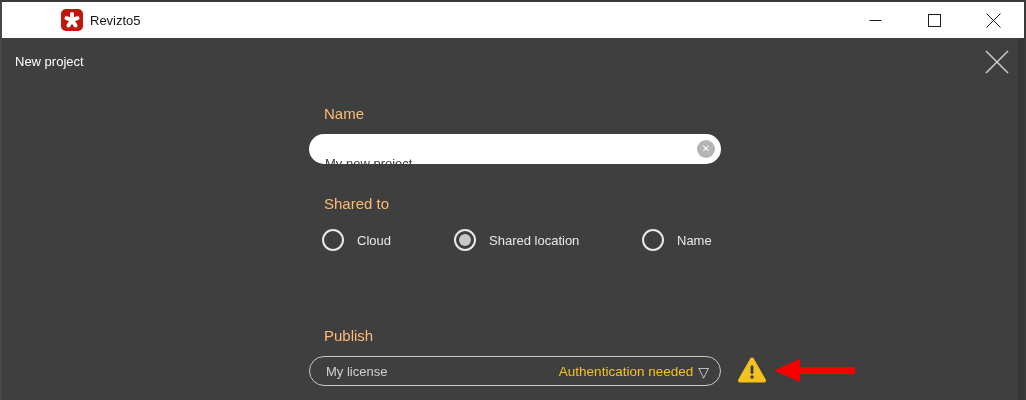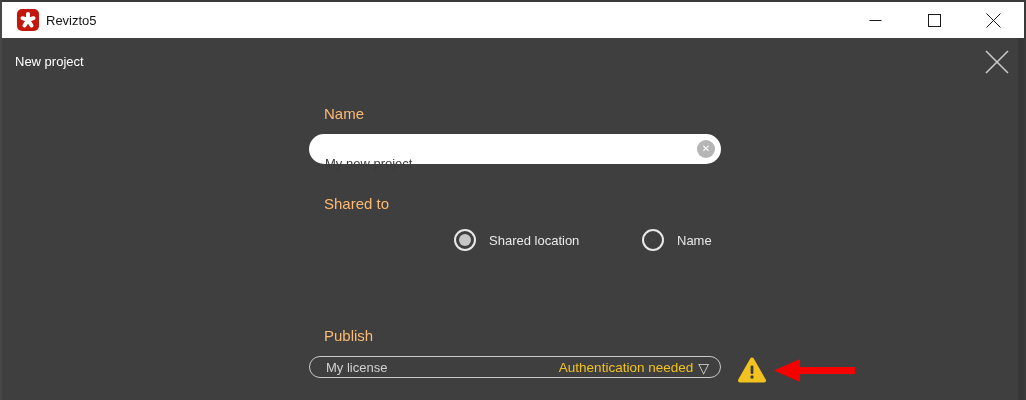--- a/index.html
+++ b/index.html
@@ -18,20 +18,21 @@
     border-right: 2px solid #3a3a3a;
     overflow: hidden;
   }
   
   .titlebar {
     position: relative;
     height: 36px;
     background: #ffffff;
     display: flex;
     align-items: center;
+    padding-left: 44px;
   }
   .app-logo {
     width: 22px; height: 22px;
     margin-left: 15px;
     flex: 0 0 auto;
   }
   .app-title {
     margin-left: 7px;
     font-size: 13px;
     color: #141414;
@@ -160,21 +161,21 @@
   }
   .radio-label {
     margin-left: 13px;
     font-size: 13px;
     color: #e8e8e8;
   }
   
   .license-select {
     position: absolute;
     left: 307px; top: 318px;
-    width: 412px; height: 22px;
+    width: 412px; height: 30px;
     border: 1px solid #c9c9c9;
     border-radius: 15px;
     display: flex;
     align-items: center;
     cursor: pointer;
   }
   .license-value {
     margin-left: 16px;
     font-size: 13px;
     color: #d2d2d2;
@@ -257,20 +258,24 @@
     </div>
 
     <span class="section-label label-name">Name</span>
     <div class="name-input-wrap">
       <input class="name-input" type="text" value="My new project" style="">
       <button class="clear-btn">✕</button>
     </div>
 
     <span class="section-label label-publish">Shared to</span>
     <div class="radio-row">
+      <div class="radio-option radio-cloud">
+        <span class="radio-circle"></span>
+        <span class="radio-label">Cloud</span>
+      </div>
       <div class="radio-option radio-shared selected">
         <span class="radio-circle"></span>
         <span class="radio-label">Shared location</span>
       </div>
       <div class="radio-option radio-none">
         <span class="radio-circle"></span>
         <span class="radio-label">Name</span>
       </div>
     </div>
 

